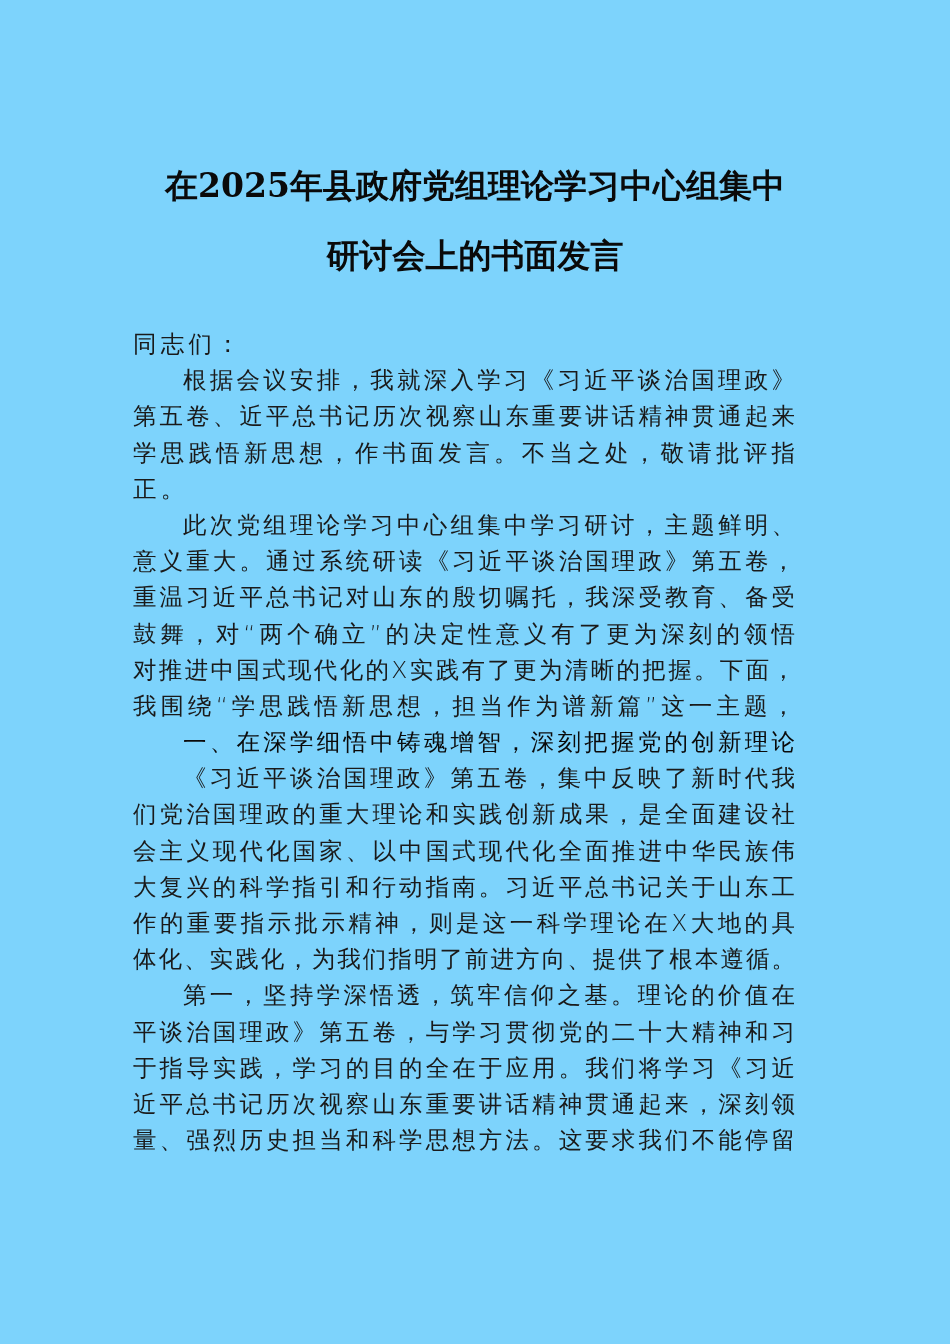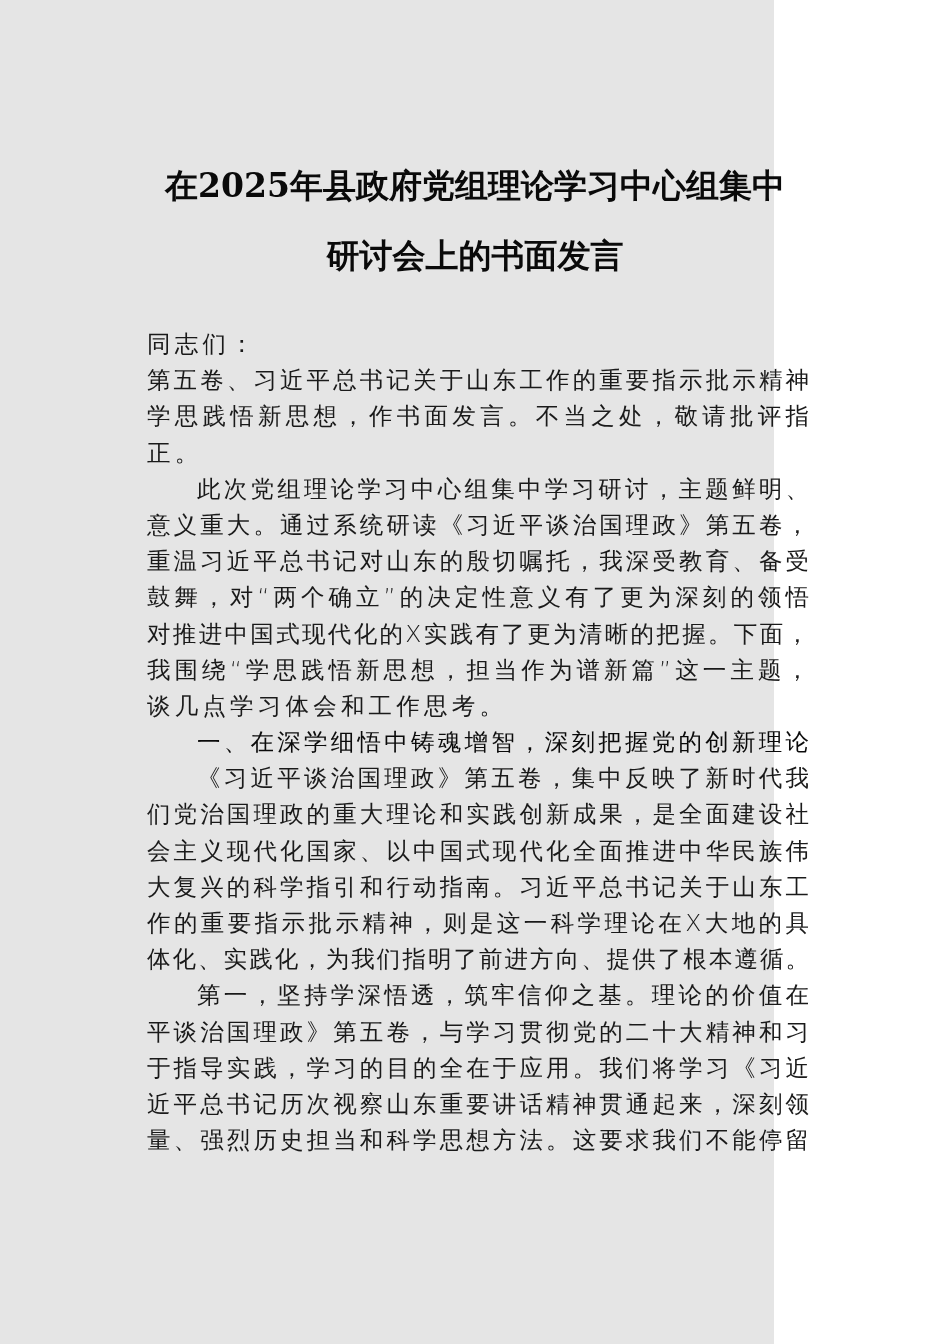--- a/index.html
+++ b/index.html
@@ -11,42 +11,42 @@
       width: 950px;
       height: 1344px;
       position: relative;
       overflow: hidden;
       color: #111111;
       font-family: "DejaVu Serif", "Liberation Serif", serif;
     }
     .page {
       position: absolute;
       left: 0; top: 0;
-      width: 774px;
+      width: 950px;
       height: 1344px;
-      background: #e5e5e5;
+      background: #7dd3fc;
     }
     .title {
       position: absolute;
       left: 0;
       width: 950px;
       text-align: center;
       font-family: "DejaVu Serif", "Liberation Serif", serif;
       font-weight: bold;
       font-size: 33px;
       line-height: 40px;
       letter-spacing: 0px;
       color: #0a0a0a;
       white-space: nowrap;
     }
     .title.l1 { top: 166px; }
     .title.l2 { top: 236px; }
     .body-text {
       position: absolute;
-      left: 147px;
+      left: 133px;
       top: 326px;
       width: 662px;
     }
     .line {
       height: 36.2px;
       line-height: 36.2px;
       font-size: 23.5px;
       white-space: nowrap;
       letter-spacing: 4.2px;
       font-family: "DejaVu Sans", "Liberation Sans", sans-serif;
@@ -75,33 +75,33 @@
 <div class="page">
 
   <div class="title l1">在2025年县政府党组理论学习中心组集中</div>
   <div class="title l2">研讨会上的书面发言</div>
 
   <div class="body-text">
 
     <div class="line">同志们：</div>
 
     <div>
-      <div class="line justify">第五卷、习近平总书记关于山东工作的重要指示批示精神</div>
+      <div class="line indent justify">根据会议安排，我就深入学习《习近平谈治国理政》</div>
+      <div class="line justify">第五卷、近平总书记历次视察山东重要讲话精神贯通起来</div>
       <div class="line justify">学思践悟新思想，作书面发言。不当之处，敬请批评指</div>
       <div class="line">正。</div>
     </div>
 
     <div>
       <div class="line indent justify">此次党组理论学习中心组集中学习研讨，主题鲜明、</div>
       <div class="line justify">意义重大。通过系统研读《习近平谈治国理政》第五卷，</div>
       <div class="line justify">重温习近平总书记对山东的殷切嘱托，我深受教育、备受</div>
       <div class="line justify">鼓舞，对“两个确立”的决定性意义有了更为深刻的领悟</div>
       <div class="line justify">对推进中国式现代化的X实践有了更为清晰的把握。下面，</div>
       <div class="line justify">我围绕“学思践悟新思想，担当作为谱新篇”这一主题，</div>
-      <div class="line">谈几点学习体会和工作思考。</div>
     </div>
 
     <div>
       <div class="line indent heading justify">一、在深学细悟中铸魂增智，深刻把握党的创新理论</div>
     </div>
 
     <div>
       <div class="line indent justify">《习近平谈治国理政》第五卷，集中反映了新时代我</div>
       <div class="line justify">们党治国理政的重大理论和实践创新成果，是全面建设社</div>
       <div class="line justify">会主义现代化国家、以中国式现代化全面推进中华民族伟</div>

